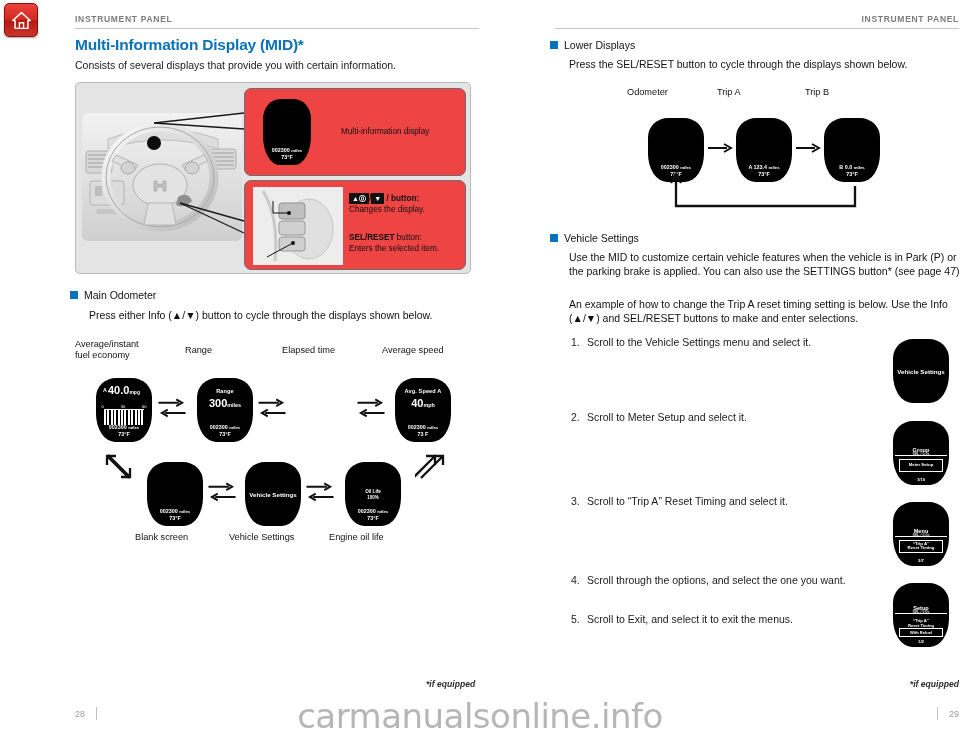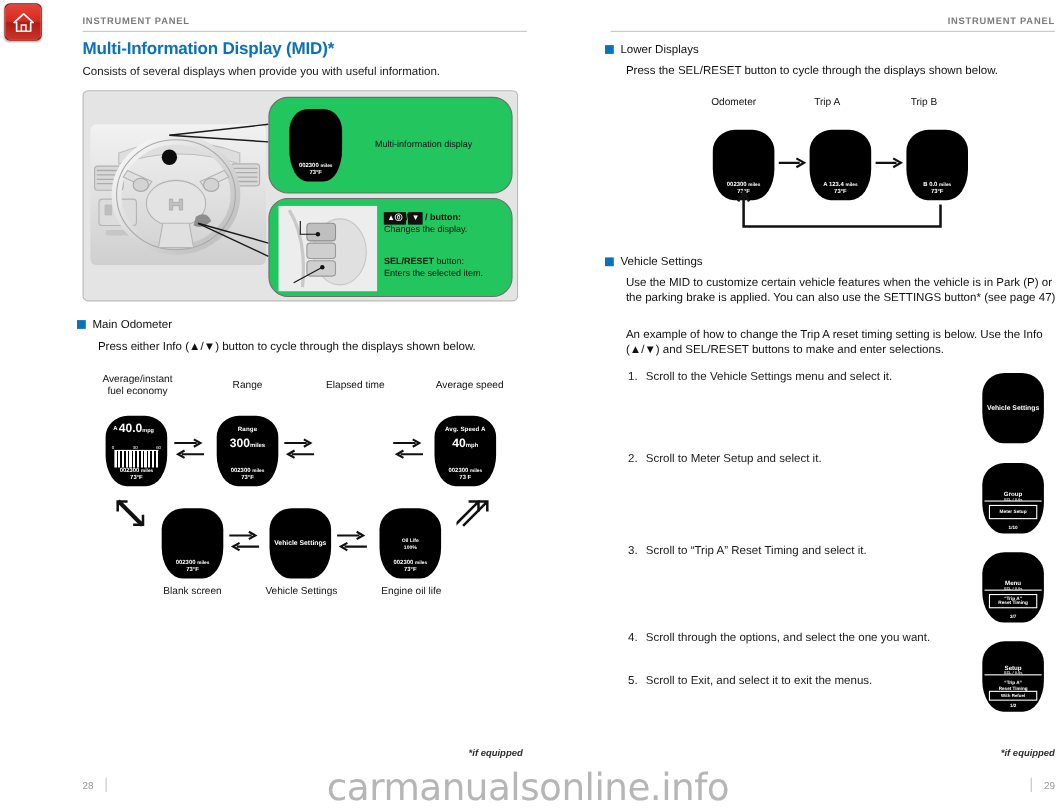--- a/index.html
+++ b/index.html
@@ -79,23 +79,23 @@
   .figure-box {
     position: absolute;
     left: 38px; top: 82px;
     width: 396px; height: 192px;
     border: 1px solid #b9b9b9;
     border-radius: 5px;
     background: #e4e4e4;
   }
   .callout {
     position: absolute;
-    background: #22c55e;
+    background: #ef4444;
     border: 1px solid #6e6e6e;
-    border-radius: 18px;
+    border-radius: 7px;
   }
   .callout-top    { left: 168px; top: 5px;   width: 222px; height: 88px; }
   .callout-bottom { left: 168px; top: 97px;  width: 222px; height: 90px; }
 
   .callout-label {
     position: absolute;
     font-size: 8.2px;
     line-height: 1.3;
     color: #111;
   }
@@ -186,21 +186,21 @@
     font-size: 10.5px;
     line-height: 1.35;
     margin: 0;
     color: #111;
   }
 
   .cap {
     position: absolute;
     font-size: 9.2px;
     line-height: 1.2;
-    text-align: center;
+    text-align: left;
     color: #111;
   }
 
   
   .arrow-pair { position: absolute; width: 30px; height: 22px; }
   .arrow-single { position:absolute; }
 
   
   .num-item { position: absolute; font-size: 10.5px; line-height: 1.35; }
   .num-item .n { position:absolute; left:0; top:0; }
@@ -251,21 +251,21 @@
     </svg>
   </div>
 
   <div class="col col-left">
 
     <div class="running-head rh-left">INSTRUMENT PANEL</div>
     <div class="rule rule-left"></div>
 
     <h1 class="section-title">Multi-Information Display (MID)*</h1>
 
-    <p class="intro">Consists of several displays when provide you with useful information.</p>
+    <p class="intro">Consists of several displays that provide you with certain information.</p>
 
     <div class="figure-box">
 
       <svg class="wheel-art" viewBox="0 0 160 146">
         <defs>
           <linearGradient id="gdash" x1="0" y1="0" x2="0" y2="1">
             <stop offset="0" stop-color="#f2f2f2"></stop>
               <stop offset="1" stop-color="#cfcfcf"></stop>
           </linearGradient>
           <linearGradient id="grim" x1="0" y1="0" x2="1" y2="1">

